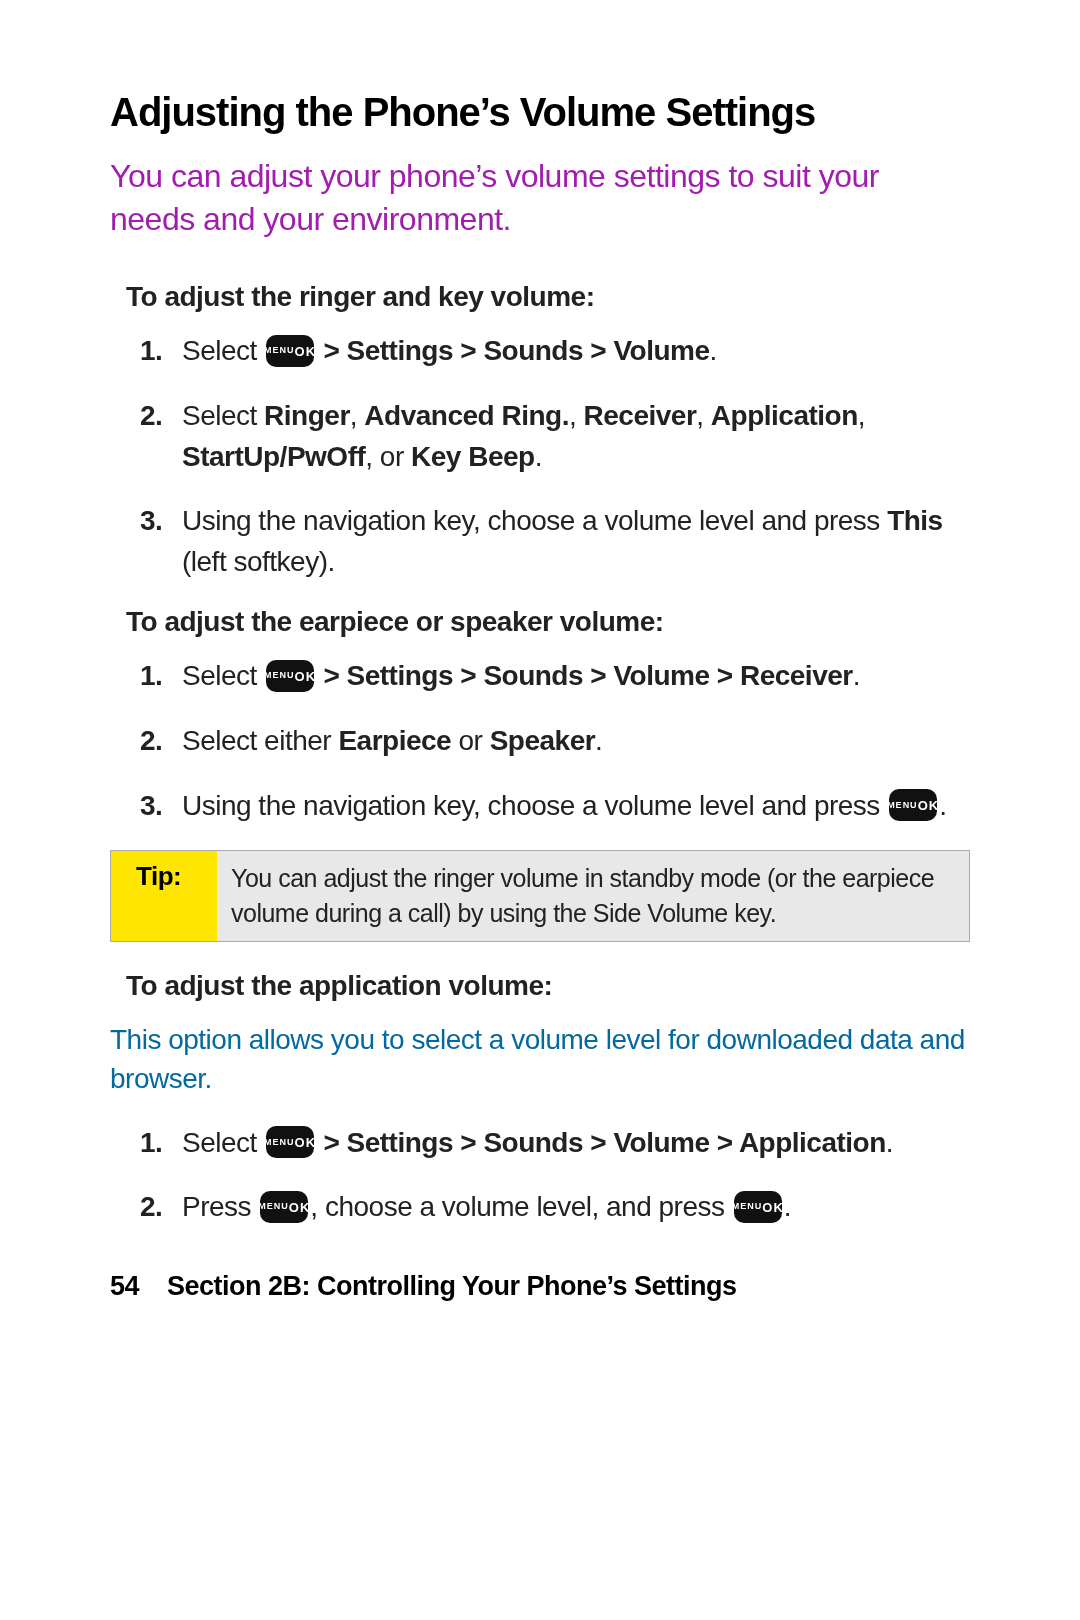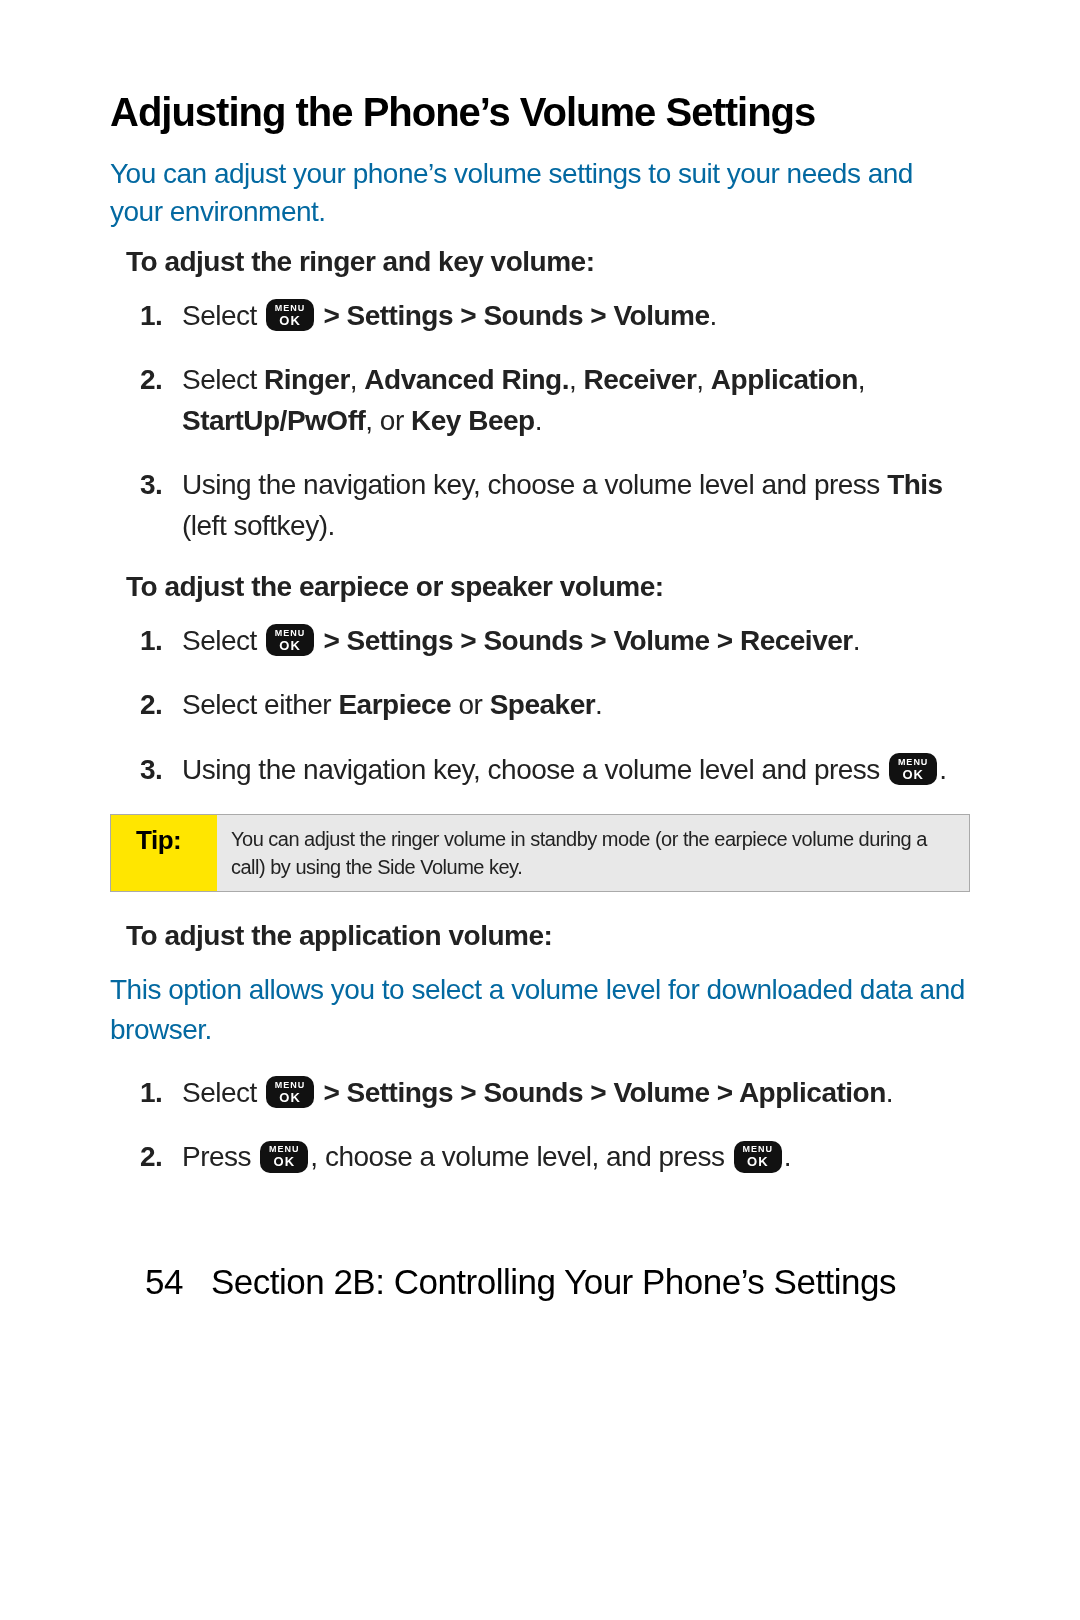--- a/index.html
+++ b/index.html
@@ -19,24 +19,24 @@
     position: relative;
     letter-spacing: -0.5px;
   }
   h1.title {
     font-size: 40px;
     font-weight: 700;
     margin: 0 0 20px 0;
     letter-spacing: -1px;
   }
   p.intro {
-    font-size: 28px;
+    font-size: 32px;
     line-height: 1.35;
-    margin: 0 0 15px 0;
-    color: #0369a1;
+    margin: 0 0 40px 0;
+    color: #a21caf;
   }
   .subhead {
     font-size: 28px;
     font-weight: 700;
     margin: 12px 0 18px 16px;
     color: #222;
     letter-spacing: -0.5px;
   }
   ol.steps {
     list-style: none;
@@ -56,21 +56,21 @@
   ol.steps > li .num {
     position: absolute;
     left: 30px;
     top: 0;
     font-weight: 700;
     width: 36px;
   }
   .b { font-weight: 700; }
   .menu-key {
     display: inline-flex;
-    flex-direction: column;
+    flex-direction: row;
     align-items: center;
     justify-content: center;
     background: #111;
     color: #fff;
     border-radius: 10px;
     width: 48px;
     height: 32px;
     vertical-align: middle;
     font-size: 8px;
     line-height: 1;
@@ -92,40 +92,39 @@
     font-weight: 700;
     font-size: 26px;
     padding: 10px 25px;
     width: 56px;
     flex: 0 0 auto;
     display: flex;
     align-items: flex-start;
   }
   .tip-text {
     background: #e8e8e8;
-    font-size: 20px;
+    font-size: 25px;
     line-height: 1.4;
     padding: 10px 14px;
     flex: 1 1 auto;
     color: #222;
   }
   p.body {
     font-size: 28px;
     line-height: 1.4;
     margin: 8px 0 24px 0;
     color: #0369a1;
   }
   .footer {
     position: absolute;
     left: 110px;
     bottom: 70px;
-    font-size: 35px;
-    font-weight: 400;
+    font-size: 27px;
+    font-weight: 700;
     letter-spacing: -0.5px;
-    margin-left: 35px;
   }
   .footer .pn { display: inline-block; margin-right: 28px; }
 </style>
 </head>
 <body>
 
 <div class="page">
 
   <h1 class="title">Adjusting the Phone’s Volume Settings</h1>
 

